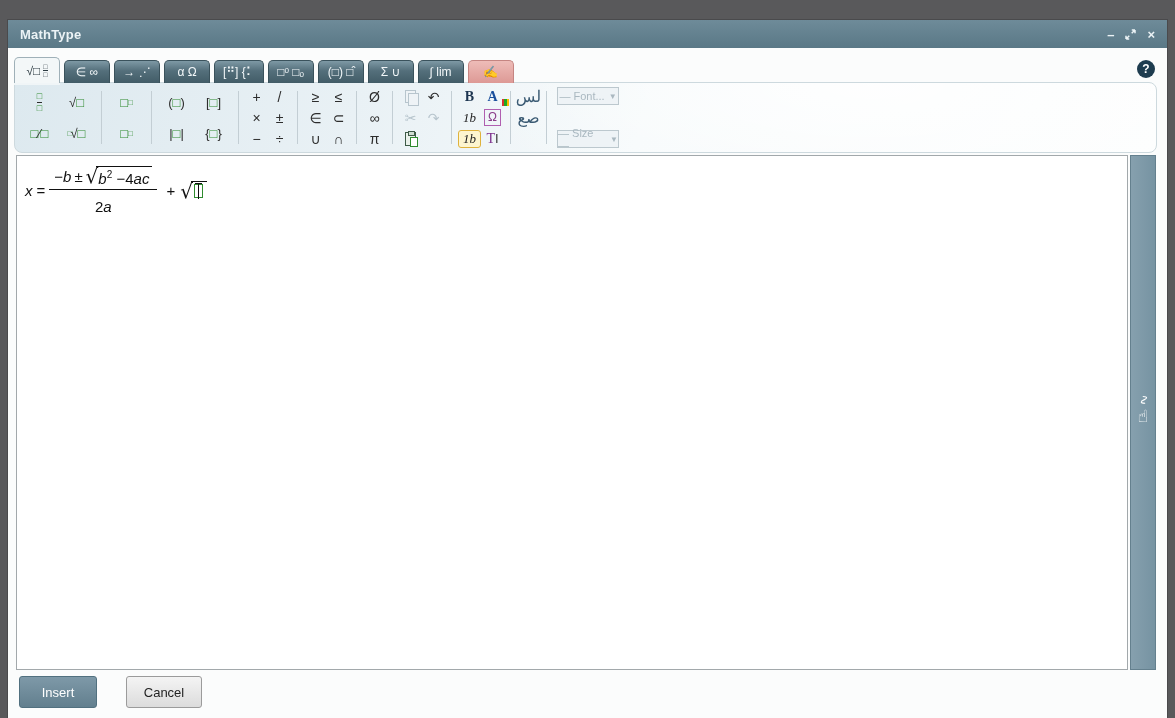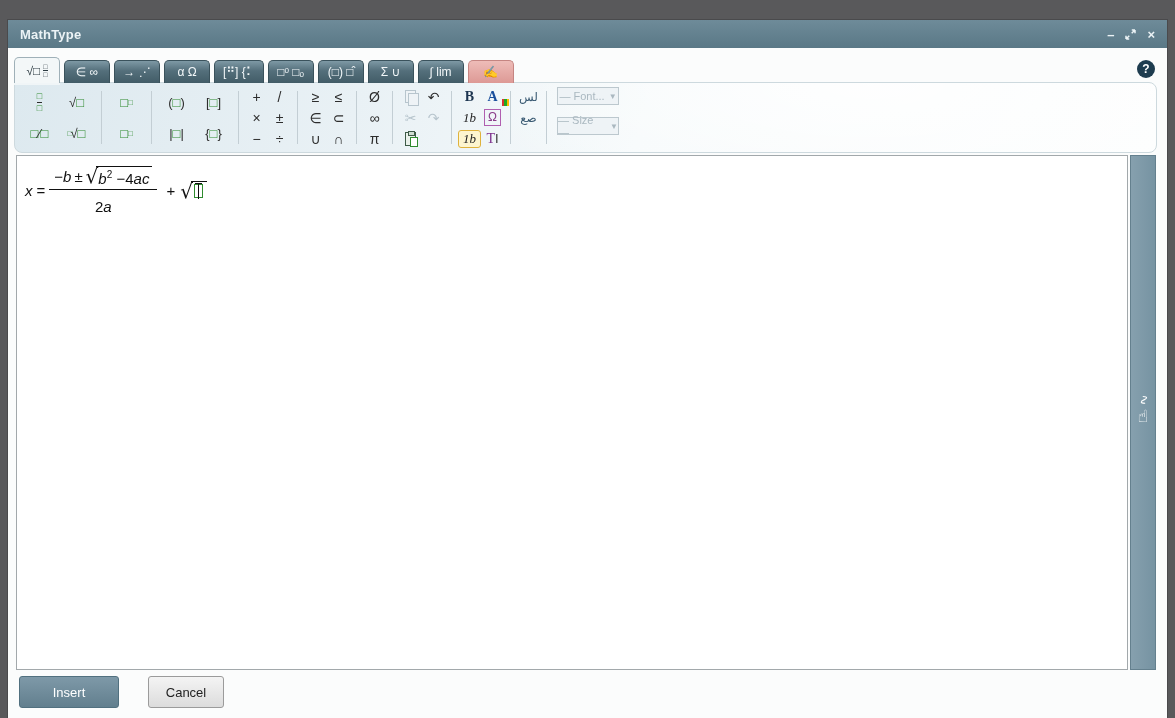--- a/index.html
+++ b/index.html
@@ -75,23 +75,23 @@
      border:1px solid #2e8b2e; background:#fff; }
   .bold-b { font-weight:bold; color:#1d3550; font-size:14px; font-family:"Liberation Serif",serif; }
   .color-a { font-weight:bold; color:#1a4f9c; font-size:14px; position:relative; font-family:"Liberation Serif",serif; }
   .color-a::after { content:""; position:absolute; right:-5px; bottom:1px; width:7px; height:7px;
      background:linear-gradient(90deg,#d33 33%,#2a2 33% 66%,#fb0 66%); }
   .oneb { font-style:italic; font-family:Liberation Serif, serif; font-size:13px; color:#222; }
   .omega-box { border:1px solid #b05fb0; color:#8a3d8a; font-size:12px; padding:0 3px; line-height:15px; }
   .active-style { border:1px solid #dfb23c; border-radius:3px; background:#fdf5cf; padding:0 4px; }
   .ti .t { color:#7b2d8b; font-family:"Liberation Serif",serif; font-size:14px; }
   .ti .i { color:#333; font-size:13px; }
-  .arabic { font-size:12px; color:#3a5a73; }
-
-  .dropdowns { display:flex; flex-direction:column; justify-content:flex-start; gap:12px; margin-left:4px; }
+  .arabic { font-size:16px; color:#3a5a73; }
+
+  .dropdowns { display:flex; flex-direction:column; justify-content:space-between; gap:12px; margin-left:4px; }
   .ddl { width:62px; height:18px; border:1px solid #bcc8ce; background:#eef3f6; color:#aab8c0;
          font-size:11px; display:flex; align-items:center; justify-content:center; gap:4px; }
   .ddl .caret { font-size:8px; }
 
   
   .canvas { position:absolute; left:8px; top:135px; width:1112px; height:515px;
             background:#fff; border:1px solid #a2a8ab; padding:10px 8px; }
   .eq { display:flex; align-items:center; color:#111; font-size:15px; }
   .eq .it { font-style:italic; }
   .eq > * { margin-right:4px; }
@@ -110,21 +110,21 @@
   .strip { position:absolute; left:1122px; top:135px; width:26px; height:515px;
            background:linear-gradient(90deg,#86a0ae,#7693a2); border:1px solid #64808e; }
   .hand { position:absolute; left:0; top:238px; width:100%; text-align:center; color:#fff; }
   .hand .squig { display:block; font-size:13px; transform:rotate(80deg); height:12px; line-height:10px; }
   .hand .finger { font-size:17px; font-family:"DejaVu Sans",sans-serif; }
 
   
   .footer { position:absolute; left:0; bottom:4px; width:100%; height:44px; display:flex;
             align-items:center; gap:13px; padding-left:11px; }
   .btn { height:32px; border-radius:3px; font-size:13px; font-family:"Liberation Sans",sans-serif; cursor:default; }
-  .btn-insert { width:100px; background:linear-gradient(#7e99a8,#627f8e); border:1px solid #51707f; color:#fff; }
+  .btn-insert { width:78px; background:linear-gradient(#7e99a8,#627f8e); border:1px solid #51707f; color:#fff; }
   .btn-cancel { width:76px; background:linear-gradient(#f4f4f4,#dcdcdc); border:1px solid #9b9b9b; color:#222;margin-left:16px; }
 </style>
 </head>
 <body>
 
 <div class="dialog">
 
   <div class="titlebar">
     <span class="title">MathType</span>
     <div class="win-controls">

